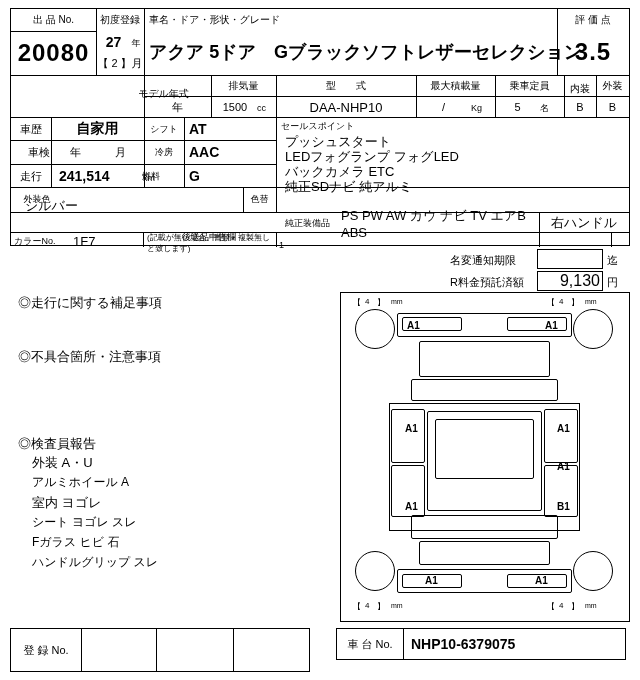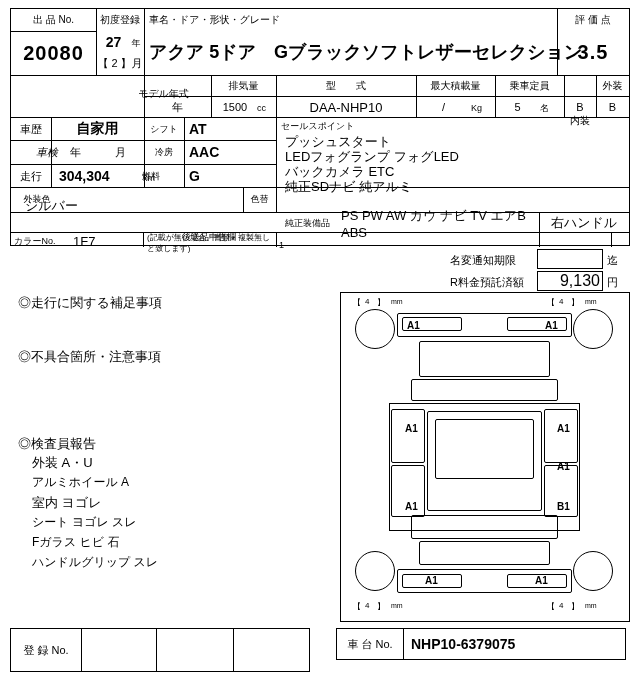--- a/index.html
+++ b/index.html
@@ -26,21 +26,21 @@
   .nowrap { white-space: nowrap; }
 
   
   #top-table { left: 0; top: 0; width: 620px; height: 238px; }
 
   .vline, .hline { position: absolute; background: #000; }
   .vline { width: 1px; }
   .hline { height: 1px; }
 
   .hdr-small { font-size: 10px; }
-  .big-num { font-size: 20px; font-weight: bold; letter-spacing: 1px; }
+  .big-num { font-size: 24px; font-weight: bold; letter-spacing: 1px; }
   .big-title { font-size: 18px; font-weight: bold; letter-spacing: 0px; }
   .mid { font-size: 14px; font-weight: bold; }
   .mid2 { font-size: 13px; }
   .sm { font-size: 11px; }
   .xs { font-size: 9px; }
   .xxs { font-size: 8px; }
 
   
   .note { position: absolute; font-size: 12px; }
   .note-b { font-size: 13px; }
@@ -109,45 +109,45 @@
     <div class="cell ctr mid2" style="left:265px; top:89px; width:140px; height:18px;">DAA-NHP10</div>
 
     <div class="cell ctr hdr-small" style="left:405px; top:68px; width:79px; height:18px;">最大積載量</div>
     <div class="cell ctr sm" style="left:405px; top:89px; width:55px; height:18px;">/</div>
     <div class="cell lft xs" style="left:460px; top:91px; width:24px; height:16px;">Kg</div>
 
     <div class="cell ctr hdr-small" style="left:484px; top:68px; width:69px; height:18px;">乗車定員</div>
     <div class="cell ctr sm" style="left:484px; top:89px; width:45px; height:18px;">5</div>
     <div class="cell lft xs" style="left:529px; top:91px; width:24px; height:16px;">名</div>
 
-    <div class="cell ctr hdr-small" style="left:553px; top:68px; width:32px; height:24px;margin-top:32px;">内装</div>
+    <div class="cell ctr hdr-small" style="left:553px; top:68px; width:32px; height:24px;">内装</div>
     <div class="cell ctr sm" style="left:553px; top:89px; width:32px; height:18px;">B</div>
     <div class="cell ctr hdr-small" style="left:585px; top:68px; width:33px; height:18px;">外装</div>
     <div class="cell ctr sm" style="left:585px; top:89px; width:33px; height:18px;">B</div>
 
     <div class="vline" style="left:40px; top:108px; height:70px;"></div>
     <div class="vline" style="left:133px; top:108px; height:70px;"></div>
     <div class="vline" style="left:173px; top:108px; height:70px;"></div>
     <div class="vline" style="left:265px; top:108px; height:95px;"></div>
     <div class="hline" style="left:0; top:131px; width:265px;"></div>
     <div class="hline" style="left:0; top:155px; width:265px;"></div>
 
     <div class="cell ctr sm" style="left:0; top:110px; width:40px; height:20px;">車歴</div>
     <div class="cell ctr mid" style="left:40px; top:110px; width:93px; height:20px;">自家用</div>
     <div class="cell ctr xs" style="left:133px; top:110px; width:40px; height:20px;">シフト</div>
     <div class="cell lft mid" style="left:178px; top:110px; width:85px; height:20px;">AT</div>
 
-    <div class="cell ctr sm" style="left:16px; top:133px; width:40px; height:20px;font-style:italic;">車検</div>
+    <div class="cell ctr sm" style="left:8px; top:133px; width:40px; height:20px;">車検</div>
     <div class="cell ctr sm" style="left:42px; top:133px; width:45px; height:20px;">年</div>
     <div class="cell ctr sm" style="left:87px; top:133px; width:45px; height:20px;">月</div>
     <div class="cell ctr xs" style="left:133px; top:133px; width:40px; height:20px;">冷房</div>
     <div class="cell lft mid" style="left:178px; top:133px; width:85px; height:20px;">AAC</div>
 
     <div class="cell ctr sm" style="left:0; top:157px; width:40px; height:20px;">走行</div>
-    <div class="cell lft mid" style="left:48px; top:157px; width:80px; height:20px;">304,304</div>
+    <div class="cell lft mid" style="left:48px; top:157px; width:80px; height:20px;">241,514</div>
     <div class="cell lft xs" style="left:112px; top:162px; width:22px; height:14px;margin-left:20px;">km</div>
     <div class="cell ctr xs" style="left:120px; top:157px; width:40px; height:20px;">燃料</div>
     <div class="cell lft mid" style="left:178px; top:157px; width:85px; height:20px;">G</div>
 
     <div class="cell lft xs" style="left:270px; top:110px; width:200px; height:14px;">セールスポイント</div>
     <div class="cell lft mid2" style="left:274px; top:125px; width:270px; height:16px;">プッシュスタート</div>
     <div class="cell lft mid2" style="left:274px; top:140px; width:270px; height:16px;">LEDフォグランプ フォグLED</div>
     <div class="cell lft mid2" style="left:274px; top:155px; width:270px; height:16px;">バックカメラ ETC</div>
     <div class="cell lft mid2" style="left:274px; top:170px; width:270px; height:16px;">純正SDナビ 純アルミ</div>
 

